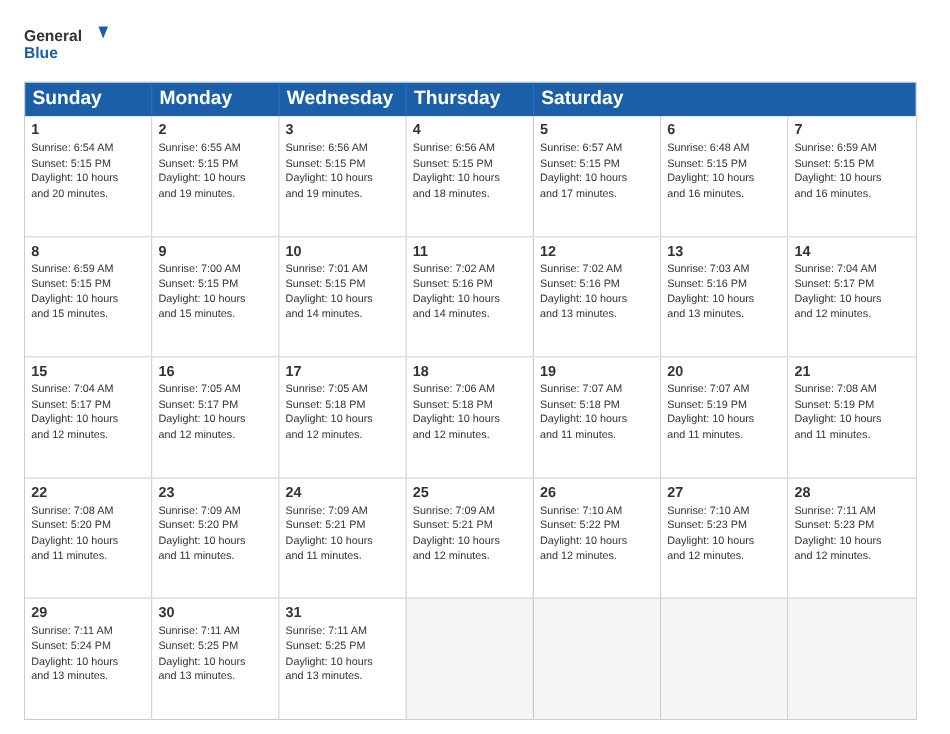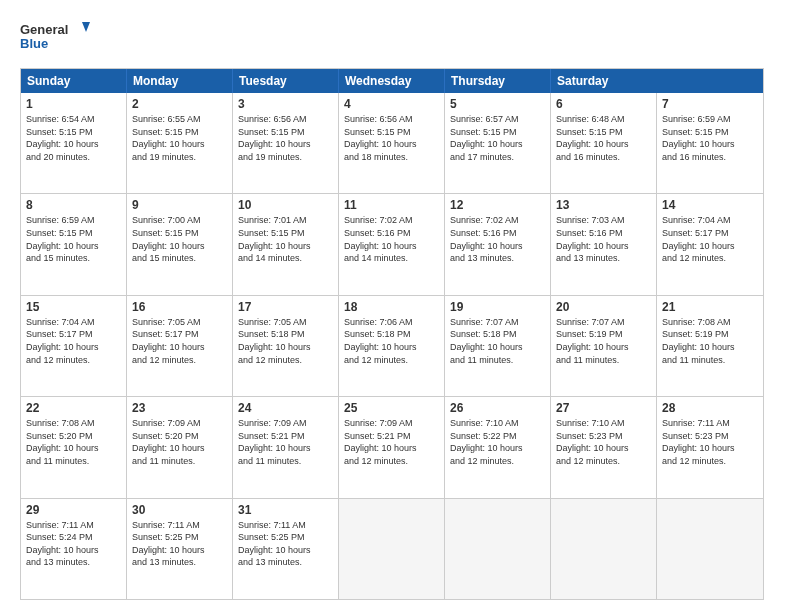--- a/index.html
+++ b/index.html
@@ -47,21 +47,21 @@
       flex-direction: column;
       border: 1px solid #ccc;
     }
     .cal-header {
       display: grid;
       grid-template-columns: repeat(7, 1fr);
       background: #1a5fa8;
     }
     .cal-header-cell {
       color: #fff;
-      font-size: 12px;
+      font-size: 16px;
       font-weight: bold;
       padding: 5px 6px;
       text-align: left;
       border-right: 1px solid #2a6fc0;
     }
     .cal-header-cell:last-child { border-right: none; }
     .cal-body {
       flex: 1;
       display: flex;
       flex-direction: column;
@@ -112,21 +112,20 @@
     <div class="title-block">
       <div class="month-title"></div>
       <div class="subtitle"></div>
     </div>
   </div>
 
   <div class="calendar">
     <div class="cal-header">
       <div class="cal-header-cell">Sunday</div>
       <div class="cal-header-cell">Monday</div>
-      <div class="cal-header-cell">Tuesday</div>
       <div class="cal-header-cell">Wednesday</div>
       <div class="cal-header-cell">Thursday</div>
       <div class="cal-header-cell">Saturday</div>
     </div>
     <div class="cal-body" id="cal-body">
     <div class="cal-row">
           <div class="cal-cell">
             <span class="day-num">1</span>
             <div class="cell-text" style="white-space: pre-line;">Sunrise: 6:54 AM
 Sunset: 5:15 PM

